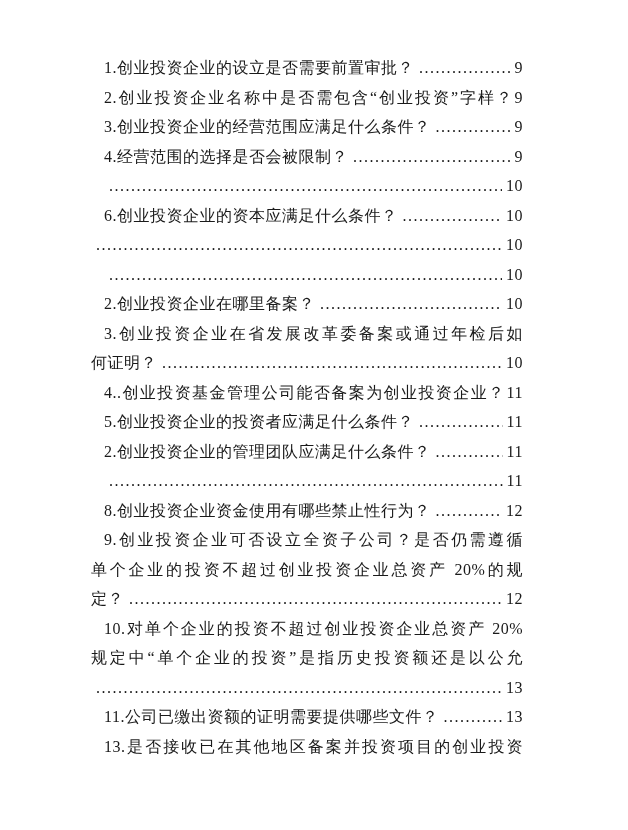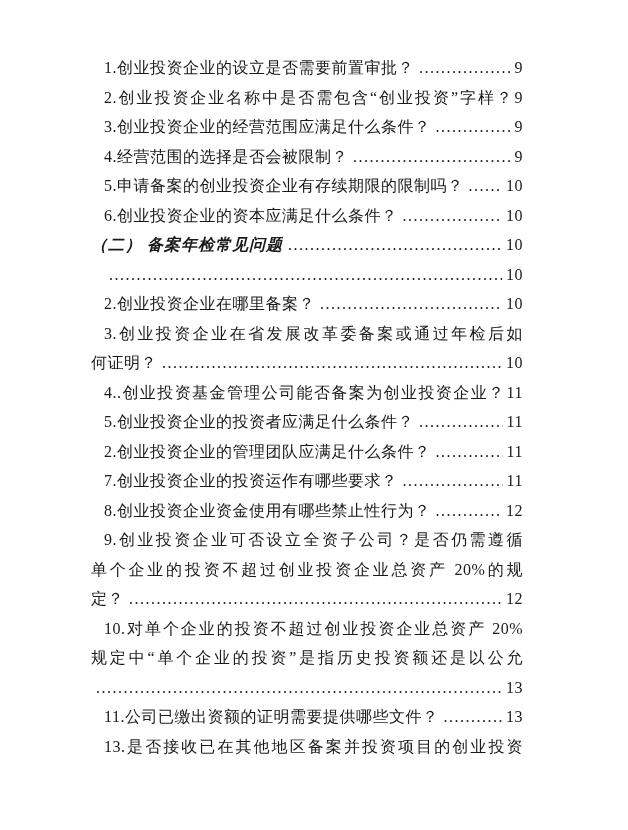--- a/index.html
+++ b/index.html
@@ -90,35 +90,33 @@
       </div>
       <div class="toc-entry">
         <div class="row indent">
           <span class="txt">4.经营范围的选择是否会被限制？</span>
           <span class="leader">................................................................................................................................................................</span>
           <span class="pg">9</span>
         </div>
       </div>
       <div class="toc-entry">
         <div class="row indent">
-          <span class="txt">5.申请备案的创业投资企业有存续期限的限制吗？</span>
           <span class="leader">................................................................................................................................................................</span>
           <span class="pg">10</span>
         </div>
       </div>
       <div class="toc-entry">
         <div class="row indent">
           <span class="txt">6.创业投资企业的资本应满足什么条件？</span>
           <span class="leader">................................................................................................................................................................</span>
           <span class="pg">10</span>
         </div>
       </div>
       <div class="toc-entry section">
         <div class="row">
-          <span class="txt">（二） 备案年检常见问题</span>
           <span class="leader">................................................................................................................................................................</span>
           <span class="pg">10</span>
         </div>
       </div>
       <div class="toc-entry">
         <div class="row indent">
           <span class="leader">................................................................................................................................................................</span>
           <span class="pg">10</span>
         </div>
       </div>
@@ -154,21 +152,20 @@
       </div>
       <div class="toc-entry">
         <div class="row indent">
           <span class="txt">2.创业投资企业的管理团队应满足什么条件？</span>
           <span class="leader">................................................................................................................................................................</span>
           <span class="pg">11</span>
         </div>
       </div>
       <div class="toc-entry">
         <div class="row indent">
-          <span class="txt">7.创业投资企业的投资运作有哪些要求？</span>
           <span class="leader">................................................................................................................................................................</span>
           <span class="pg">11</span>
         </div>
       </div>
       <div class="toc-entry">
         <div class="row indent">
           <span class="txt">8.创业投资企业资金使用有哪些禁止性行为？</span>
           <span class="leader">................................................................................................................................................................</span>
           <span class="pg">12</span>
         </div>

